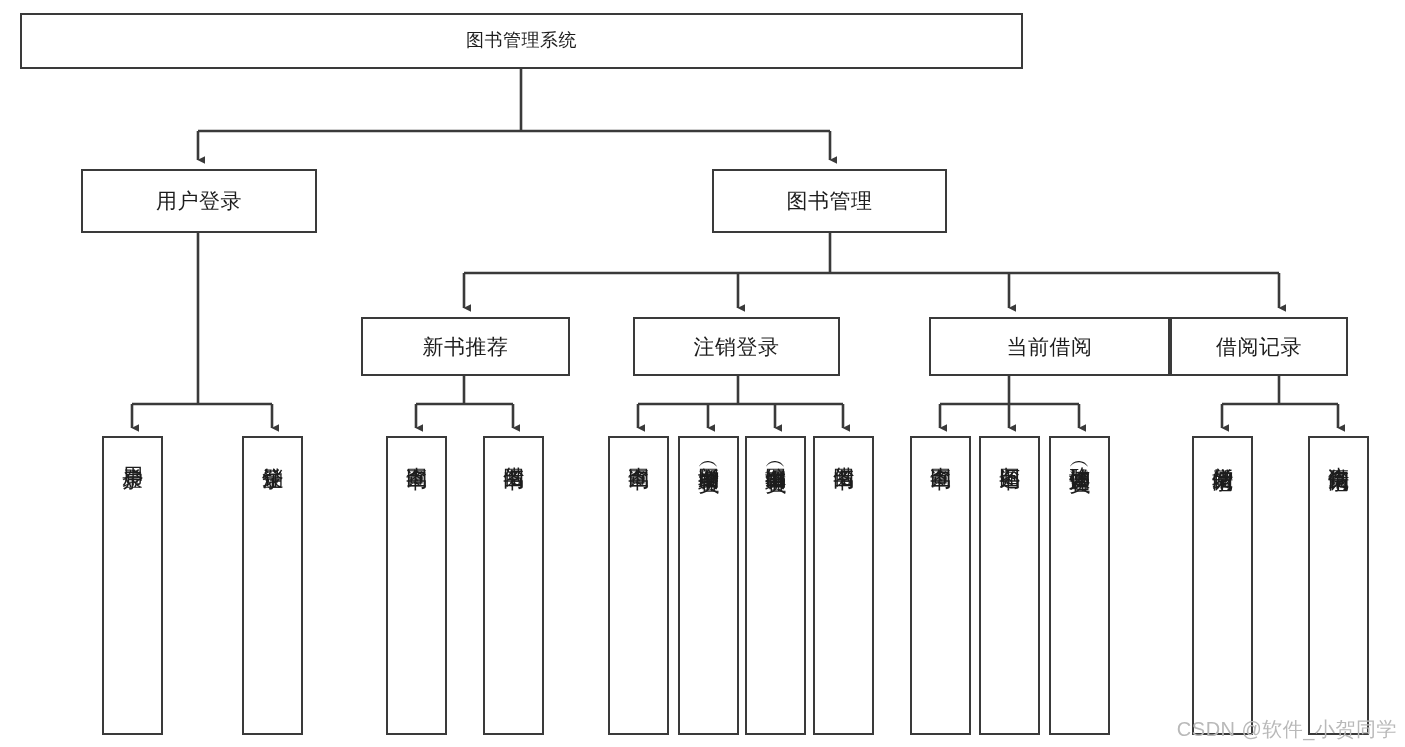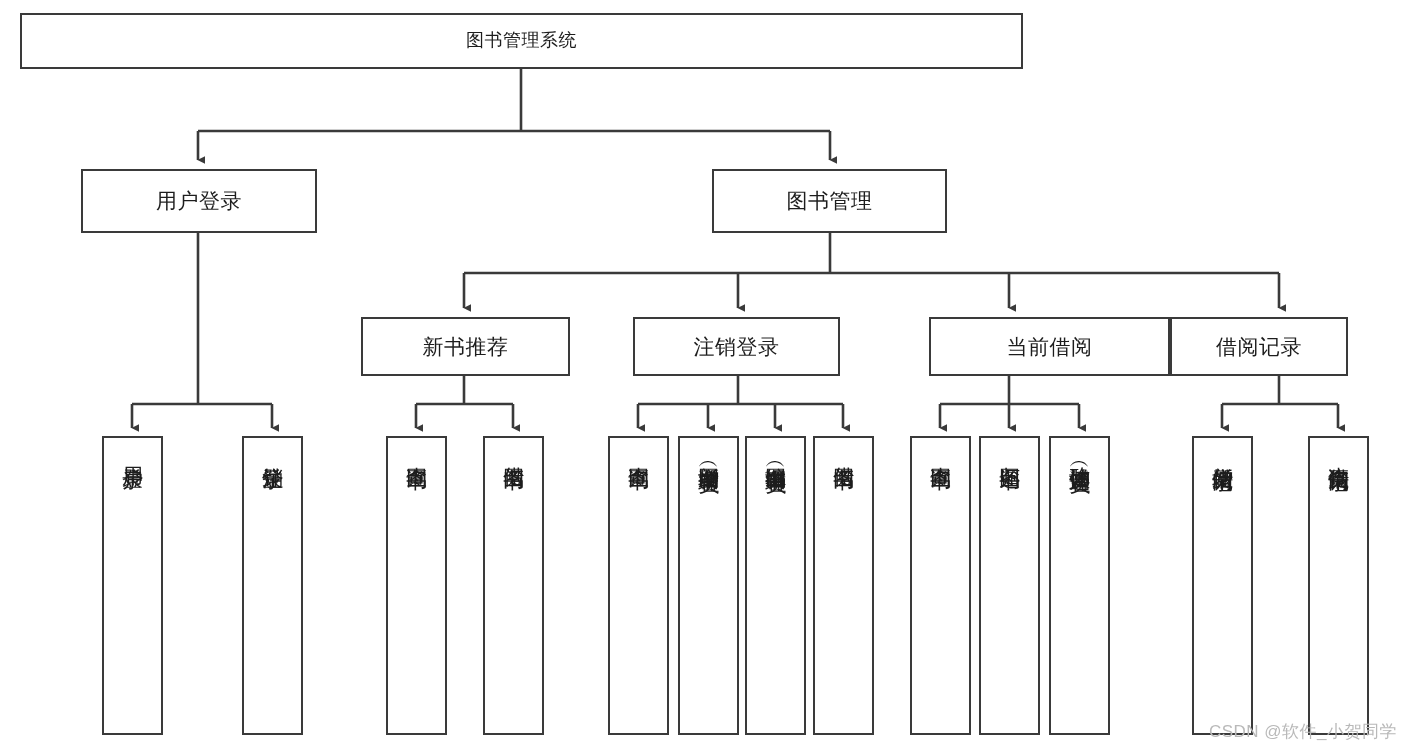--- a/index.html
+++ b/index.html
@@ -56,21 +56,21 @@
     white-space: nowrap;
     color: #1d1d1d;
   }
   .node.root {
     font-size: 18px;
   }
   #watermark {
     position: absolute;
     right: 8px;
     bottom: 4px;
-    font-size: 17px;
+    font-size: 20px;
     color: #b9b9b9;
     letter-spacing: 0.5px;
     z-index: 3;
     white-space: nowrap;
     font-family: "Liberation Sans", "DejaVu Sans", sans-serif;
   }
 </style>
 </head>
 <body>
 

